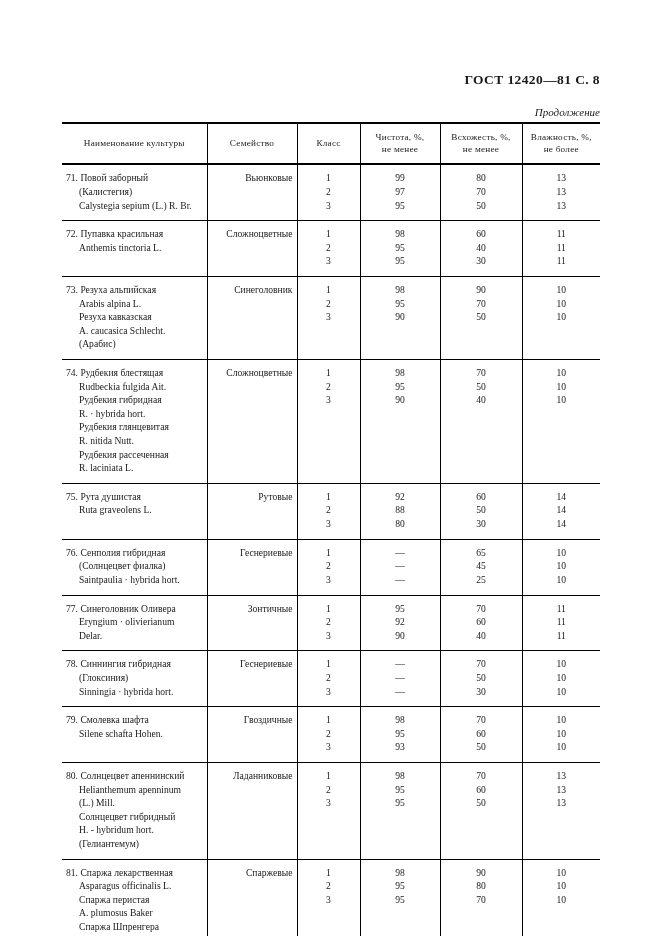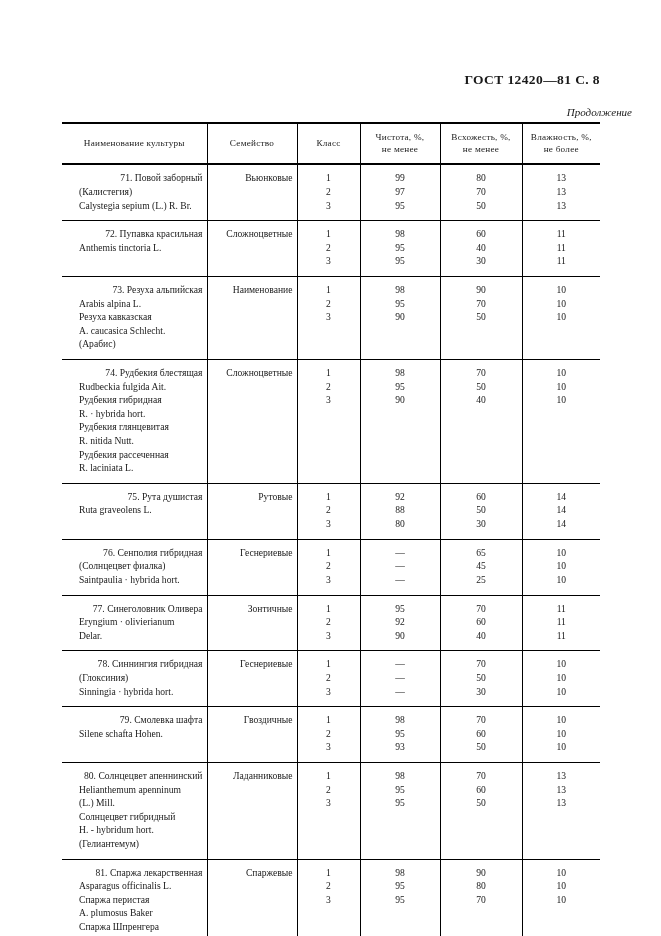--- a/index.html
+++ b/index.html
@@ -34,21 +34,20 @@
     letter-spacing: 0.4px;
   }
   .continuation {
     position: absolute;
     left: 0;
     top: 106px;
     width: 600px;
     text-align: right;
     font-style: italic;
     font-size: 11px;
-    padding-left: 32px;
   }
 
   
   .tbl-wrap {
     position: absolute;
     left: 62px;
     top: 122px;
     width: 538px;
   }
   table.gost {
@@ -89,21 +88,20 @@
   table.gost tbody td:first-child { border-left: none; }
   table.gost tbody tr:last-child td { border-bottom: none; }
 
   td.cell-name {
     text-align: left;
     padding-left: 6px;
     font-size: 9.6px;
   }
   td.cell-name .num-line {
     text-indent: 0;
-    text-align: right;
   }
   td.cell-name .cont-line {
     padding-left: 13px;
   }
   td.cell-fam {
     text-align: right;
     padding-left: 10px;
     font-size: 9.6px;
   }
   td.cell-num {
@@ -223,21 +221,21 @@
             </td>
           </tr>
           <tr>
             <td class="cell-name">
               <div class="num-line">73. Резуха альпийская</div>
               <div class="cont-line">Arabis alpina L.</div>
               <div class="cont-line">Резуха кавказская</div>
               <div class="cont-line">A. caucasica Schlecht.</div>
               <div class="cont-line">(Арабис)</div>
             </td>
-            <td class="cell-fam">Наименование</td>
+            <td class="cell-fam">Синеголовник</td>
             <td class="cell-num">
               <span class="v">1</span>
               <span class="v">2</span>
               <span class="v">3</span>
             </td>
             <td class="cell-num">
               <span class="v">98</span>
               <span class="v">95</span>
               <span class="v">90</span>
             </td>

